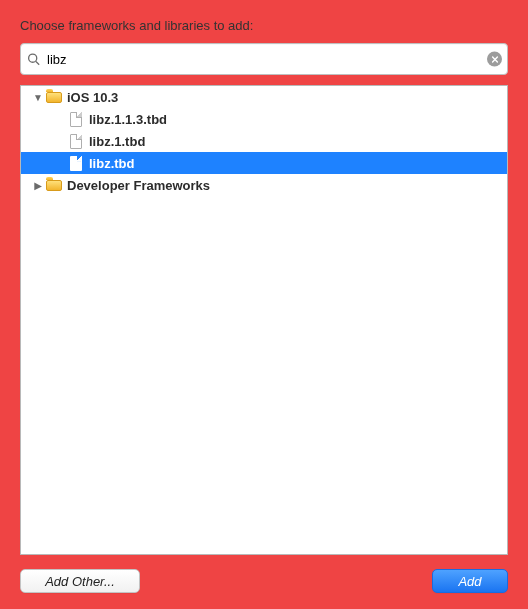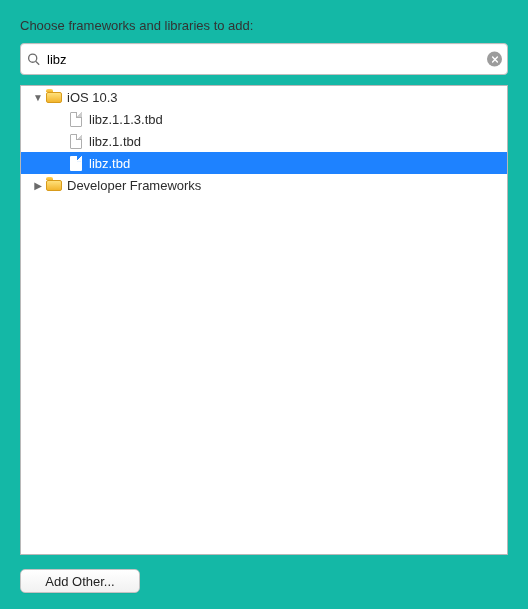--- a/index.html
+++ b/index.html
@@ -6,21 +6,21 @@
   html, body {
     margin: 0; padding: 0;
     width: 528px; height: 609px;
     font-family: -apple-system, "Helvetica Neue", Arial, sans-serif;
     font-size: 13px;
     background: #ececec;
     color: #2c2c2c;
   }
   .panel {
     width: 528px; height: 609px;
-    background: #14b8a6;
+    background: #ef4444;
     padding: 18px 20px 16px 20px;
     display: flex;
     flex-direction: column;
   }
   .title {
     font-size: 13px;
     color: #333;
     margin-bottom: 10px;
   }
   .search-wrap {
@@ -128,26 +128,27 @@
     border-left: 1px solid #aeaeae;
     border-bottom: 1px solid #aeaeae;
   }
   .row.selected .file-icon {
     border-color: rgba(255,255,255,0.9);
   }
   .row.selected .file-icon::after {
     background: linear-gradient(135deg, #1e82ff 50%, rgba(255,255,255,0.8) 50%);
     border-color: rgba(255,255,255,0.9);
   }
-  .label { font-size: 13px; }
+  .label { font-size: 13px; font-weight: bold; }
   .button-row {
     display: flex;
     align-items: center;
     margin-top: 14px;
     gap: 12px;
+    font-style: italic;
   }
   .spacer-flex { flex: 1; }
   .btn {
     height: 24px;
     padding: 0 16px;
     border-radius: 5px;
     border: 1px solid #c3c3c3;
     background: linear-gradient(#ffffff, #f1f1f1);
     font-size: 13px;
     color: #222;
@@ -232,15 +233,16 @@
             <span class="folder-body"></span>
           </span>
         </span>
         <span class="label">Developer Frameworks</span>
       </div>
     </div>
 
   <div class="button-row">
     <span class="btn addother">Add Other...</span>
     <span class="spacer-flex"></span>
+    <span class="btn primary">Add</span>
   </div>
 
 </div>
 
 </body></html>

